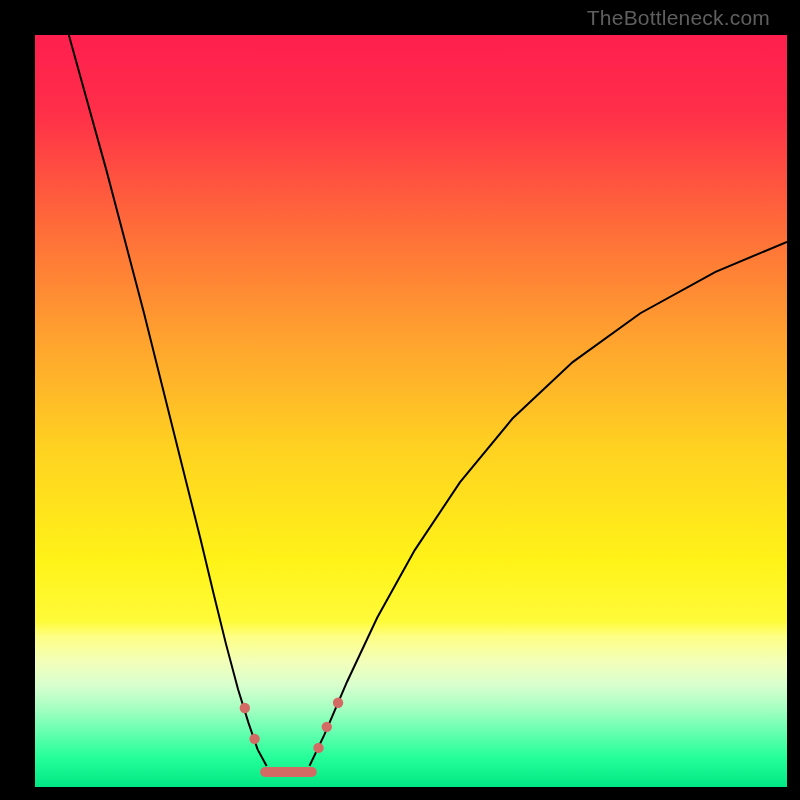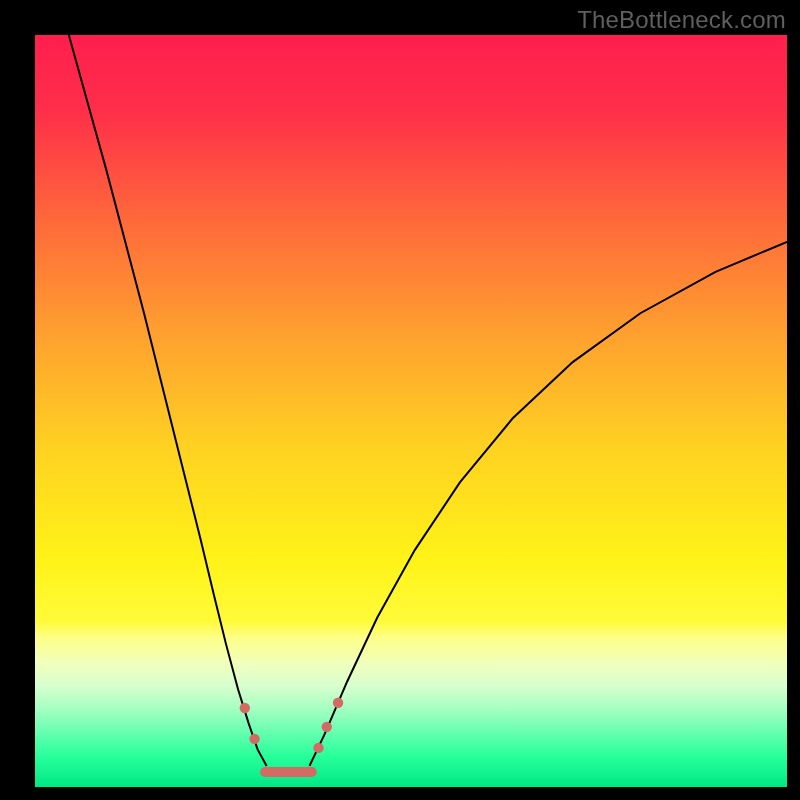--- a/index.html
+++ b/index.html
@@ -31,23 +31,23 @@
     position: absolute;
     inset: 0;
   }
   .curve-layer {
     position: absolute;
     inset: 0;
   }
   .watermark {
     position: absolute;
     top: 6px;
-    right: 14px;
+    right: 30px;
     color: #5f5f5f;
-    font-size: 24px;
+    font-size: 21px;
     letter-spacing: 0.2px;
     font-weight: 500;
   }
 </style>
 </head>
 <body>
 
 <div class="frame">
   <div class="plot">
     <svg class="gradient" width="752" height="752" viewBox="0 0 752 752" preserveAspectRatio="none">

